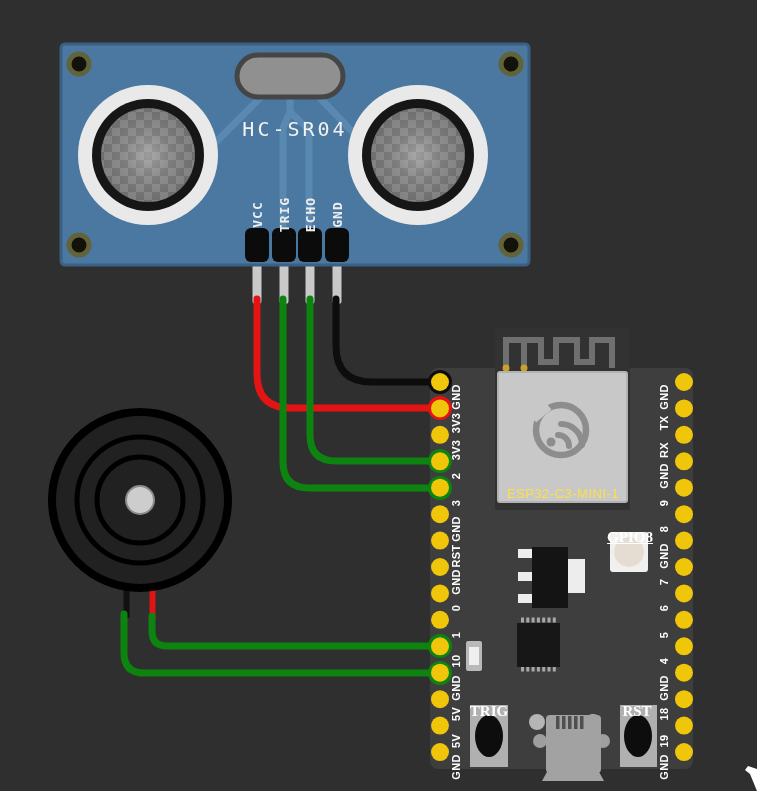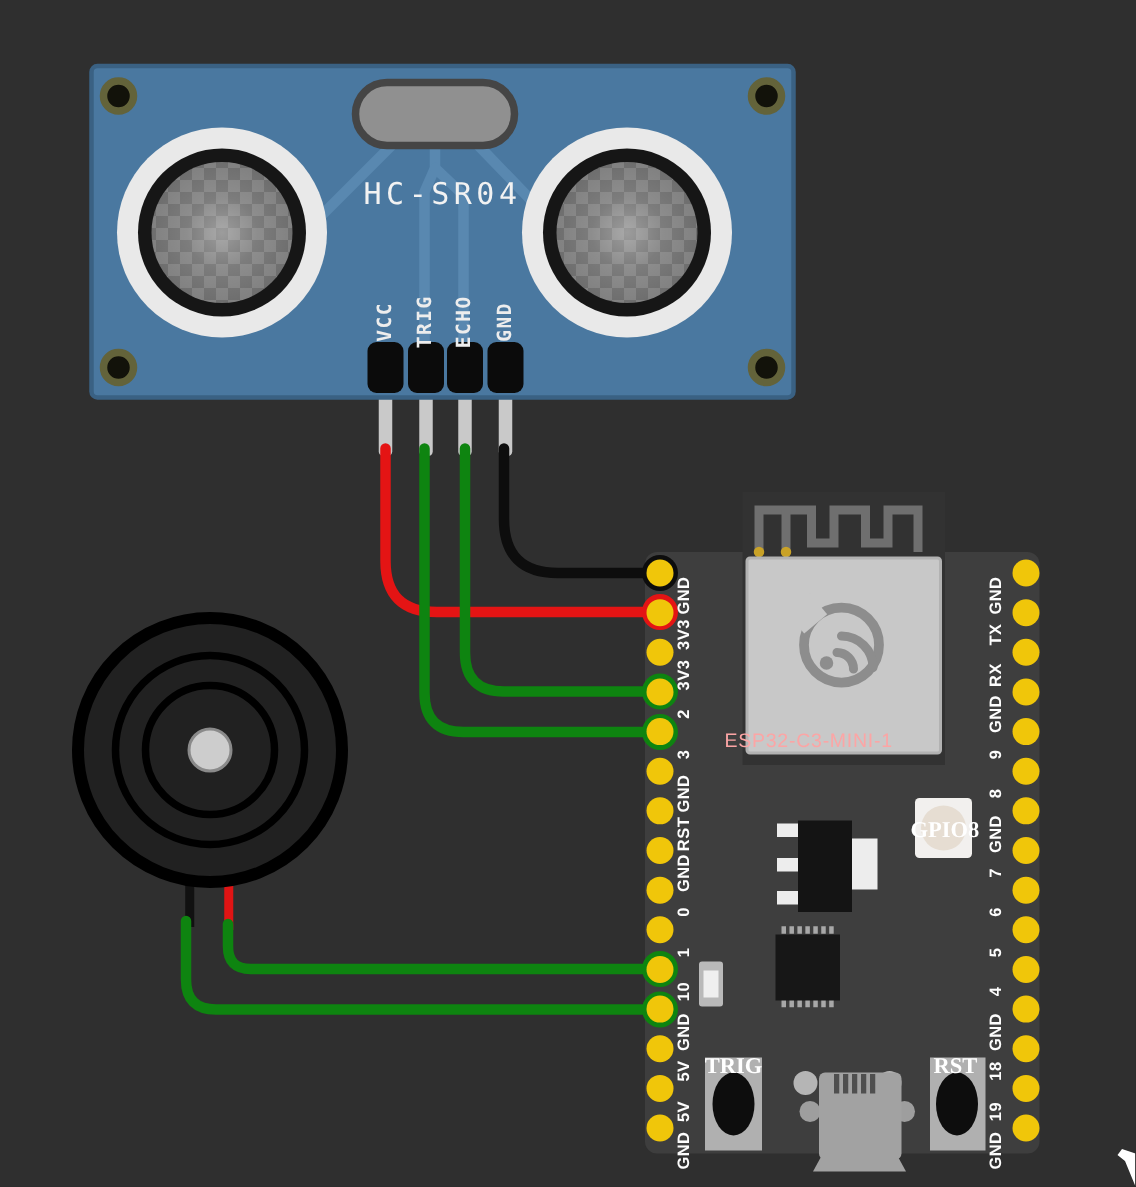--- a/index.html
+++ b/index.html
@@ -7,22 +7,22 @@
          font-family:"Liberation Sans",sans-serif;}
   svg{position:absolute;left:0;top:0;}
   .overlay{position:absolute;left:0;top:0;width:757px;height:791px;pointer-events:none;margin-top:16px;}
   .lbl{position:absolute;color:#fff;}
   .hcsr-title{width:130px;text-align:center;font:400 20px "DejaVu Sans Mono",monospace;
               letter-spacing:3px;color:#f2f2f2;}
   .slabel{position:absolute;width:70px;text-align:center;transform:rotate(-90deg);
           font:700 13px "DejaVu Sans Mono",monospace;letter-spacing:1px;color:#ededed;}
   .vlabel{position:absolute;width:80px;text-align:center;transform:rotate(-90deg);
           font:700 11px "Liberation Sans",sans-serif;letter-spacing:.3px;color:#fdfdfd;}
-  .module-label{width:160px;font:400 13px "Liberation Sans",sans-serif;
-                color:#fca5a5;letter-spacing:.5px;}
+  .module-label{width:160px;text-align:center;font:400 13px "Liberation Sans",sans-serif;
+                color:#fde047;letter-spacing:.5px;}
   .serif-label{width:80px;text-align:center;font:700 15px "Liberation Serif",serif;color:#fff;}
 </style>
 </head>
 <body>
 
 <div class="stage">
 
 <svg id="scene" width="757" height="791" viewBox="0 0 757 791">
   <defs>
     <pattern id="mesh" width="16" height="16" patternUnits="userSpaceOnUse">
@@ -209,21 +209,21 @@
         <circle cx="684" cy="725.5899999999999" r="9" fill="#f0c60a"></circle>
         <circle cx="684" cy="752.02" r="9" fill="#f0c60a"></circle>
       </g>
 
   <polygon points="748,766 757,769 757,791 750,774 745,770" fill="#ffffff"></polygon>
 </svg>
 
 <div class="overlay">
   <div class="lbl hcsr-title" style="left:230px;top:101px;">HC-SR04</div>
   <div class="lbl module-label" style="left:483px;top:470px;">ESP32-C3-MINI-1</div>
-  <div class="lbl serif-label" style="left:590px;top:530px;">GPIO8</div>
+  <div class="lbl serif-label" style="left:590px;top:513px;text-decoration:underline;">GPIO8</div>
   <div class="lbl serif-label" style="left:449px;top:687px;">TRIG</div>
   <div class="lbl serif-label" style="left:597px;top:687px;">RST</div>
   <div id="gen-labels">
         <div class="vlabel" style="left: 416px; top: 375px;">GND</div>
         <div class="vlabel" style="left: 416px; top: 401.43px;">3V3</div>
         <div class="vlabel" style="left: 416px; top: 427.86px;">3V3</div>
         <div class="vlabel" style="left: 416px; top: 454.29px;">2</div>
         <div class="vlabel" style="left: 416px; top: 480.72px;">3</div>
         <div class="vlabel" style="left: 416px; top: 507.15px;">GND</div>
         <div class="vlabel" style="left: 416px; top: 533.58px;">RST</div>

